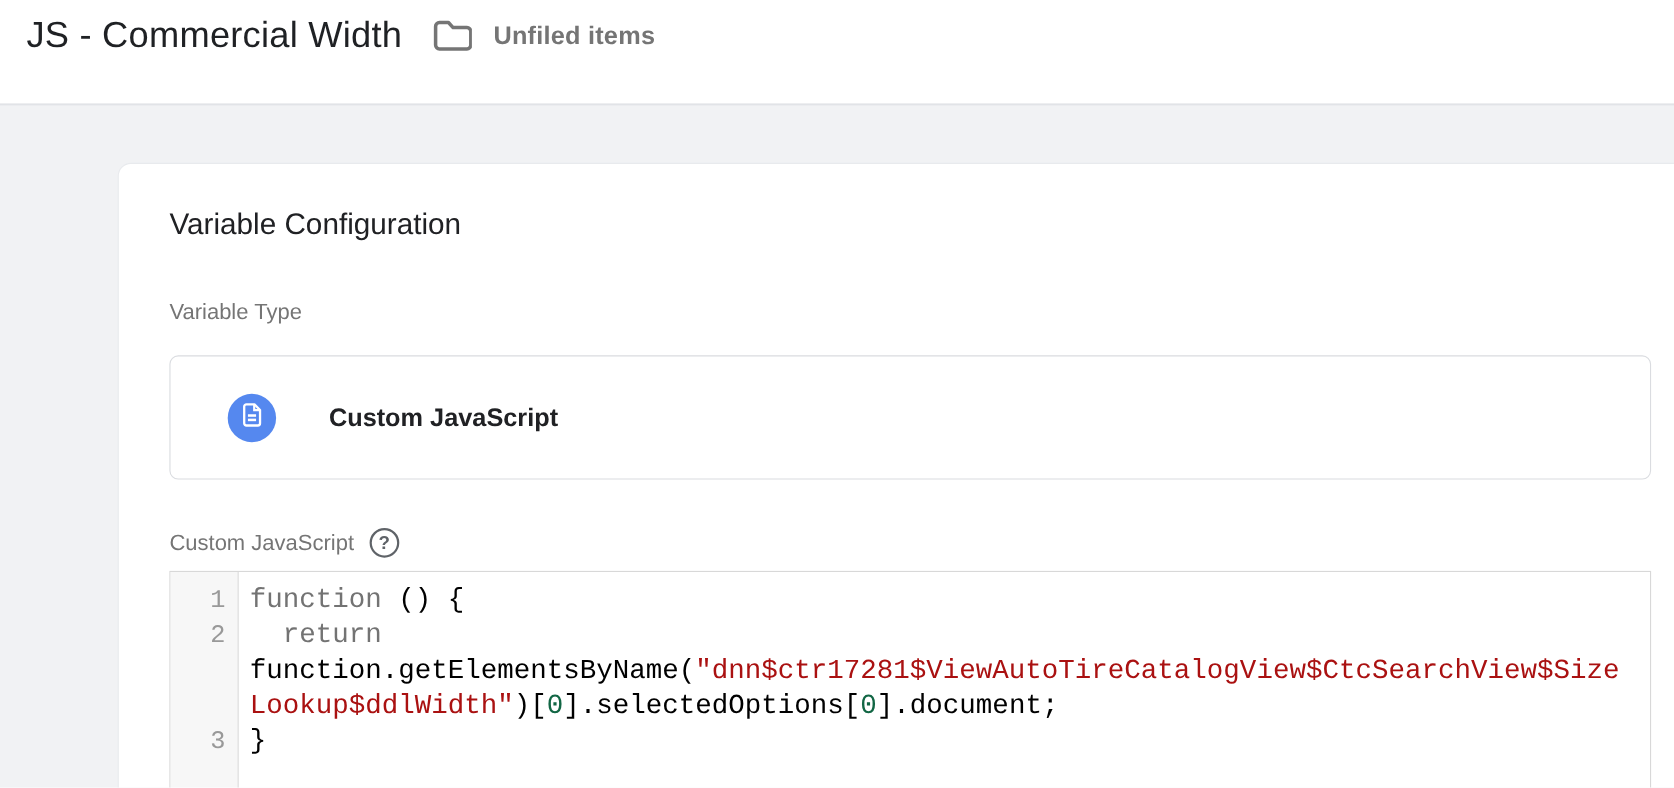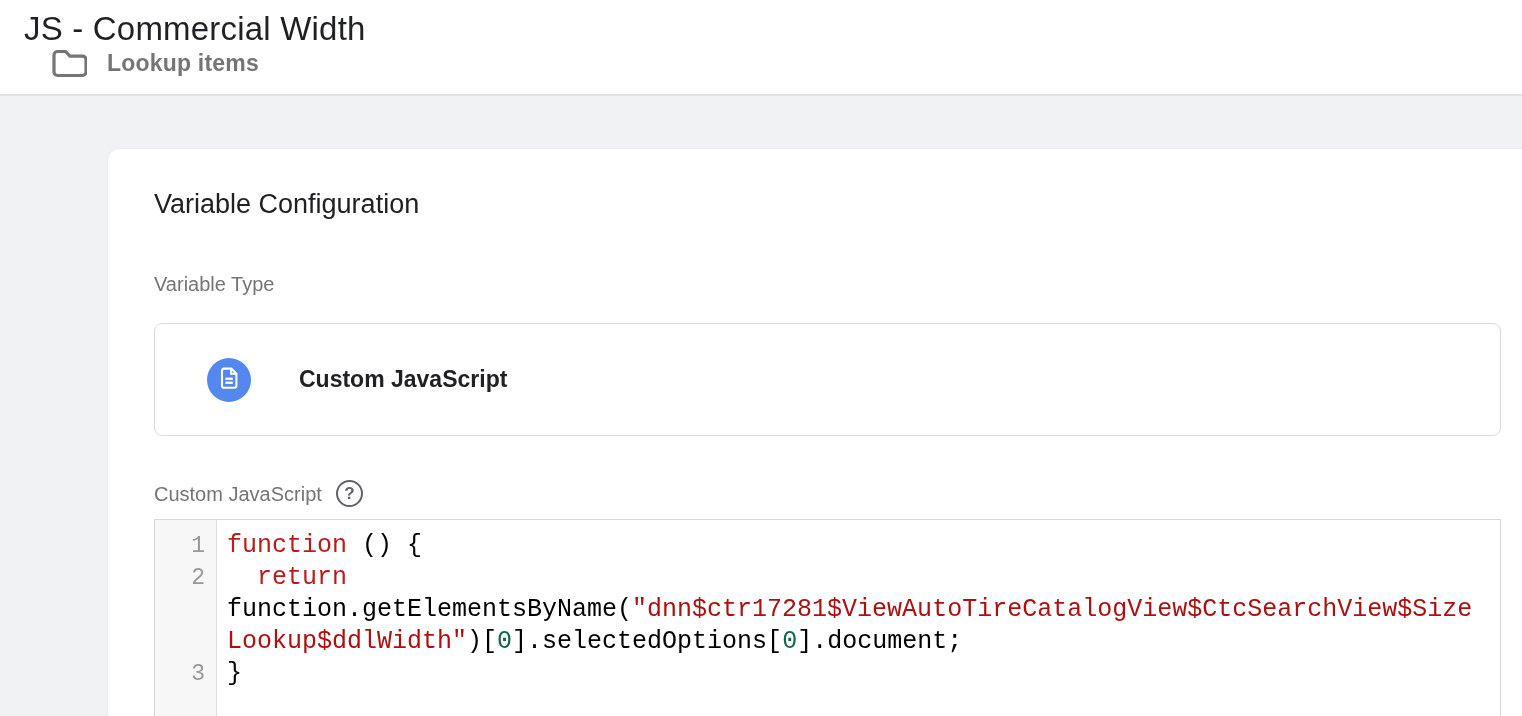--- a/index.html
+++ b/index.html
@@ -12,22 +12,22 @@
   }
 
   
   .topbar {
     position: absolute; top: 0; left: 0; right: 0; height: 96px;
     background: #ffffff;
     border-bottom: 2px solid #e1e3e7;
     display: flex; align-items: flex-start;
   }
   .topbar-inner {
-    display: flex; align-items: flex-start;
-    margin: 10px 0 0 24px; height: 44px; flex-direction: column;
+    display: flex; align-items: center;
+    margin: 10px 0 0 24px; height: 44px;
   }
   .page-title {
     font-size: 33px; font-weight: 400; color: #1f2124;
     letter-spacing: 0.2px; white-space: nowrap;
   }
   .folder-wrap {
     display: flex; align-items: center; margin-left: 26px; cursor: pointer;
   }
   .folder-wrap svg { display: block; }
   .folder-label {
@@ -97,38 +97,38 @@
   }
   .code-rows { position: relative; padding-top: 10px; }
   .code-row { display: flex; line-height: 32px; }
   .lineno {
     flex: 0 0 62px; width: 62px; text-align: right; padding-right: 12px;
     color: #999999; font-size: 23px;
   }
   .code-line {
     padding-left: 10px; white-space: pre; font-size: 25px; color: #000000;
   }
-  .tok-keyword { color: #b91c1c; margin-top: 48px; }
+  .tok-keyword { color: #737373; margin-top: 48px; }
   .tok-string  { color: #aa1111; }
   .tok-number  { color: #116644; }
   .tok-plain   { color: #000000; }
 </style>
 </head>
 <body>
 
 <div class="topbar">
   <div class="topbar-inner">
     <div class="page-title">JS - Commercial Width</div>
     <div class="folder-wrap">
       <span>
         <svg width="37" height="31" viewBox="0 0 37 31">
           <path d="M4 7 a3.5 3.5 0 0 1 3.5 -3.5 h8.2 l4.2 4.6 h12.6 a3.5 3.5 0 0 1 3.5 3.5 v12.4 a3.5 3.5 0 0 1 -3.5 3.5 H7.5 A3.5 3.5 0 0 1 4 24 Z" fill="none" stroke="#757575" stroke-width="3.2" stroke-linejoin="round"></path>
         </svg>
       </span>
-      <span class="folder-label">Lookup items</span>
+      <span class="folder-label">Unfiled items</span>
     </div>
   </div>
 </div>
 
 <div class="card">
 
   <h2 class="card-title">Variable Configuration</h2>
 
   <div class="field-label variable-type-label">Variable Type</div>
 

